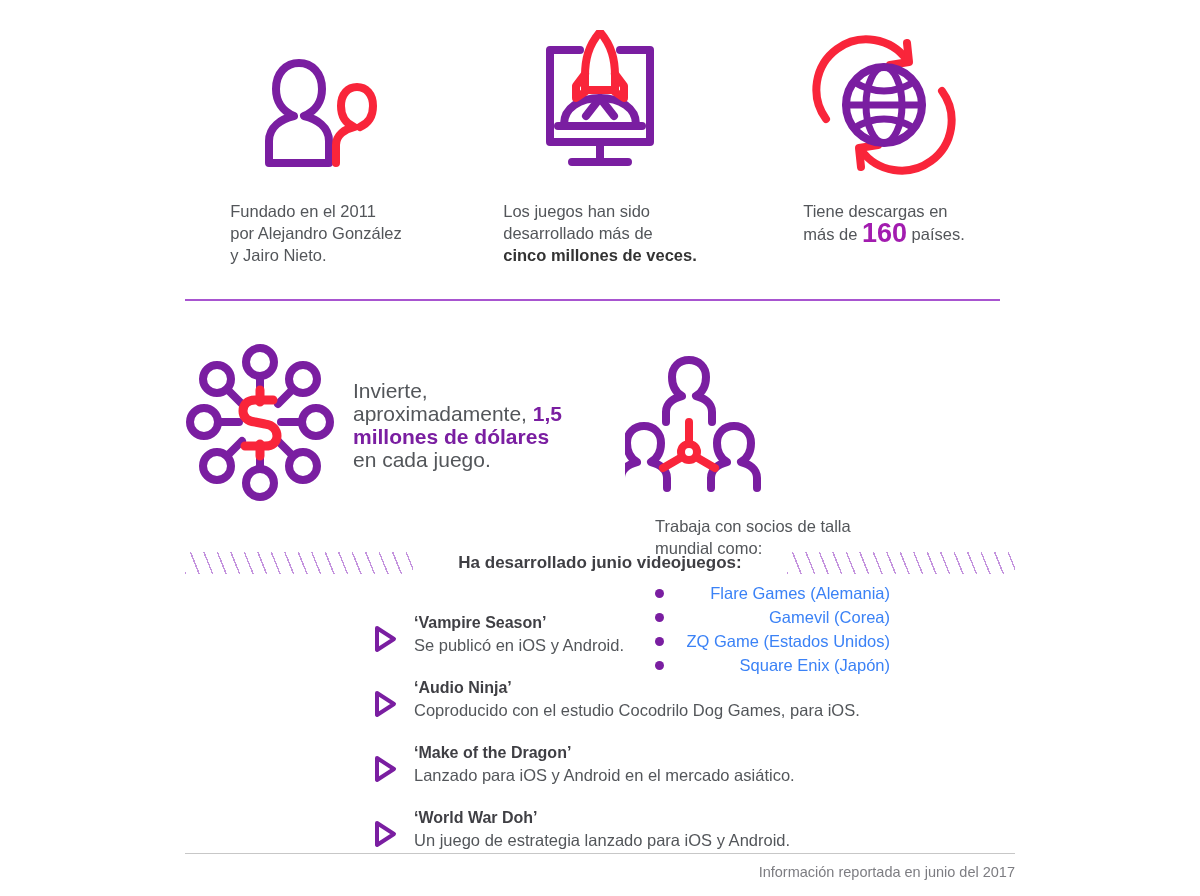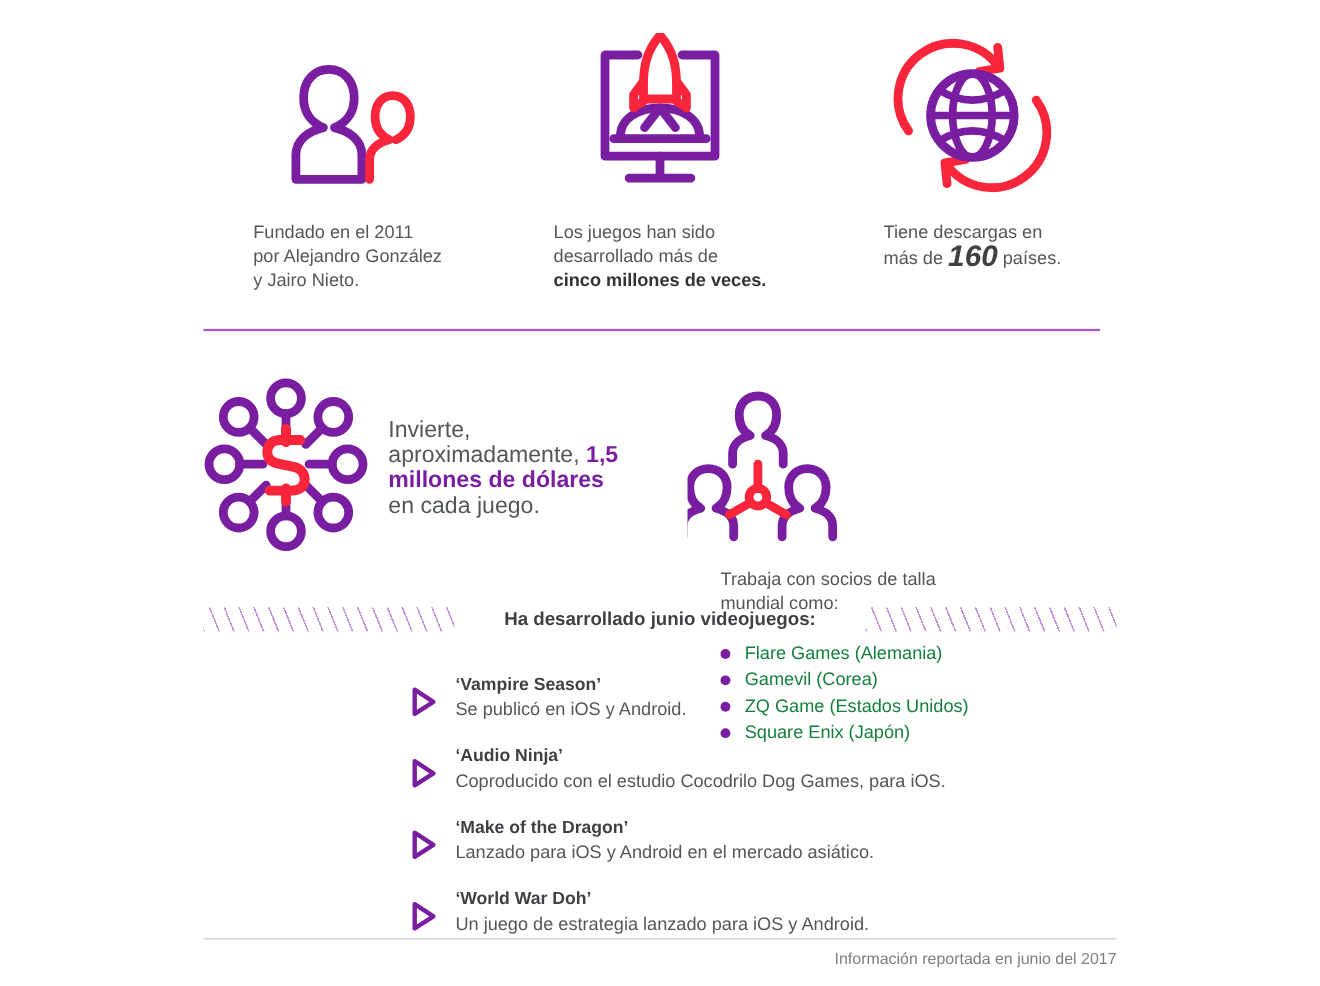--- a/index.html
+++ b/index.html
@@ -45,26 +45,25 @@
   }
   .stat-caption {
     margin-top: 20px;
     text-align: left;
     font-size: 16.5px;
     line-height: 22px;
     color: #53565a;
   }
   .stat-caption b { color: #333333; font-weight: bold; }
   .big-num {
-    color: #404040;
+    color: #a21caf;
     font-weight: bold;
     font-size: 27px;
     line-height: 22px;
     vertical-align: -2px;
-    font-style: italic;
   }
 
   
   .divider-purple {
     position: absolute;
     left: 185px;
     top: 299px;
     width: 815px;
     height: 0;
     border-top: 2px solid #a855d0;
@@ -113,24 +112,25 @@
     width: 235px;
   }
   .partners-list {
     list-style: none;
     margin: 22px 0 0 0;
     padding: 0;
   }
   .partners-list li {
     font-size: 16.5px;
     line-height: 24px;
-    color: #15803d;
+    color: #3b82f6;
     position: relative;
     padding-left: 22px;
     white-space: nowrap;
+    text-align: right;
   }
   .partners-list li .bullet-dot {
     position: absolute;
     left: 0;
     top: 8px;
     width: 9px;
     height: 9px;
     border-radius: 50%;
     background: #7a1ea1;
   }

